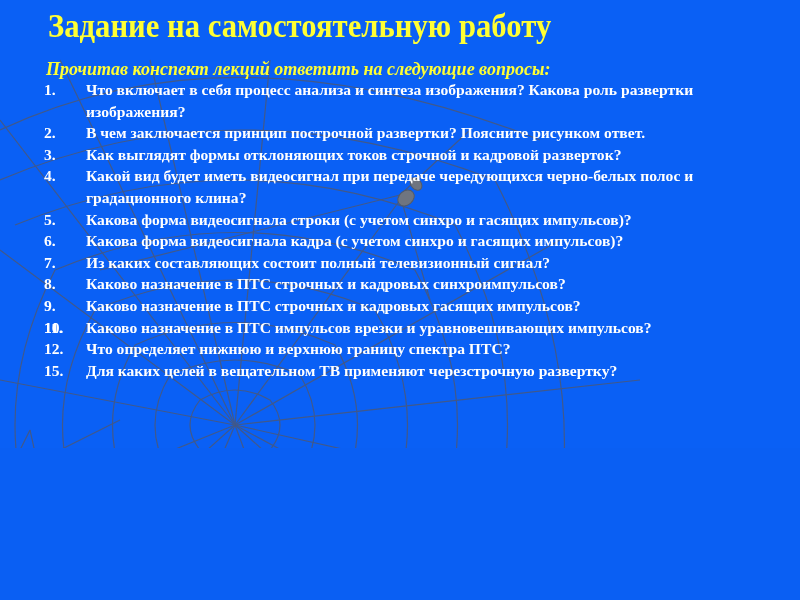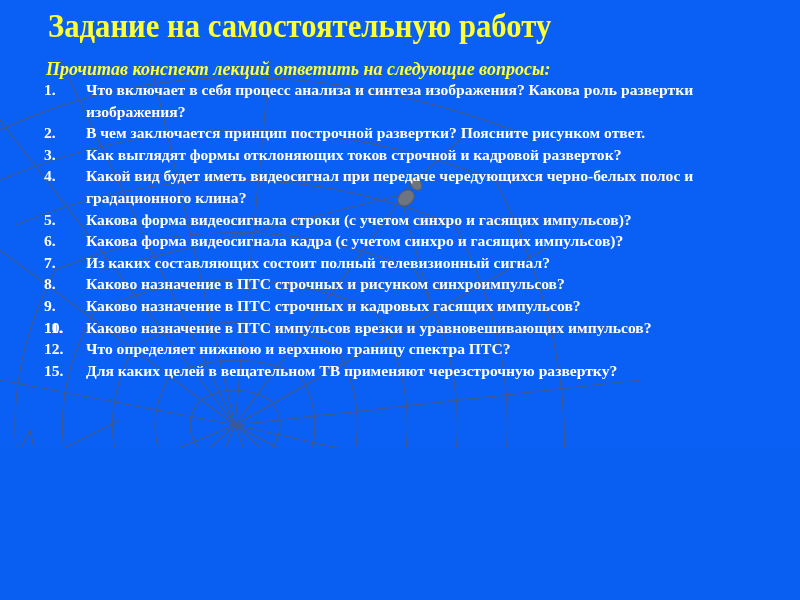--- a/index.html
+++ b/index.html
@@ -69,21 +69,21 @@
   <div class="subtitle">Прочитав конспект лекций ответить на следующие вопросы:</div>
 
   <ol class="list">
     <li class="item"><span class="num">1.</span><span>Что включает в себя процесс анализа и синтеза изображения? Какова роль развертки изображения?</span></li>
     <li class="item"><span class="num">2.</span><span>В чем заключается принцип построчной развертки? Поясните рисунком ответ.</span></li>
     <li class="item"><span class="num">3.</span><span>Как выглядят формы отклоняющих токов строчной и кадровой разверток?</span></li>
     <li class="item"><span class="num">4.</span><span>Какой вид будет иметь видеосигнал при передаче чередующихся черно-белых полос и градационного клина?</span></li>
     <li class="item"><span class="num">5.</span><span>Какова форма видеосигнала строки (с учетом синхро и гасящих импульсов)?</span></li>
     <li class="item"><span class="num">6.</span><span>Какова форма видеосигнала кадра (с учетом синхро и гасящих импульсов)?</span></li>
     <li class="item"><span class="num">7.</span><span>Из каких составляющих состоит полный телевизионный сигнал?</span></li>
-    <li class="item"><span class="num">8.</span><span>Каково назначение в ПТС строчных и рисунком синхроимпульсов?</span></li>
+    <li class="item"><span class="num">8.</span><span>Каково назначение в ПТС строчных и кадровых синхроимпульсов?</span></li>
     <li class="item"><span class="num">9.</span><span>Каково назначение в ПТС строчных и кадровых гасящих импульсов?</span></li>
     <li class="item"><span class="num">10.</span></li>
     <li class="item"><span class="num">11.</span><span>Каково назначение в ПТС импульсов врезки и уравновешивающих импульсов?</span></li>
     <li class="item"><span class="num">12.</span><span>Что определяет нижнюю и верхнюю границу спектра ПТС?</span></li>
     <li class="item"><span class="num">15.</span><span>Для каких целей в вещательном ТВ применяют черезстрочную развертку?</span></li>
   </ol>
 
 
   <div class="bottom-strip"></div>
 </div>

